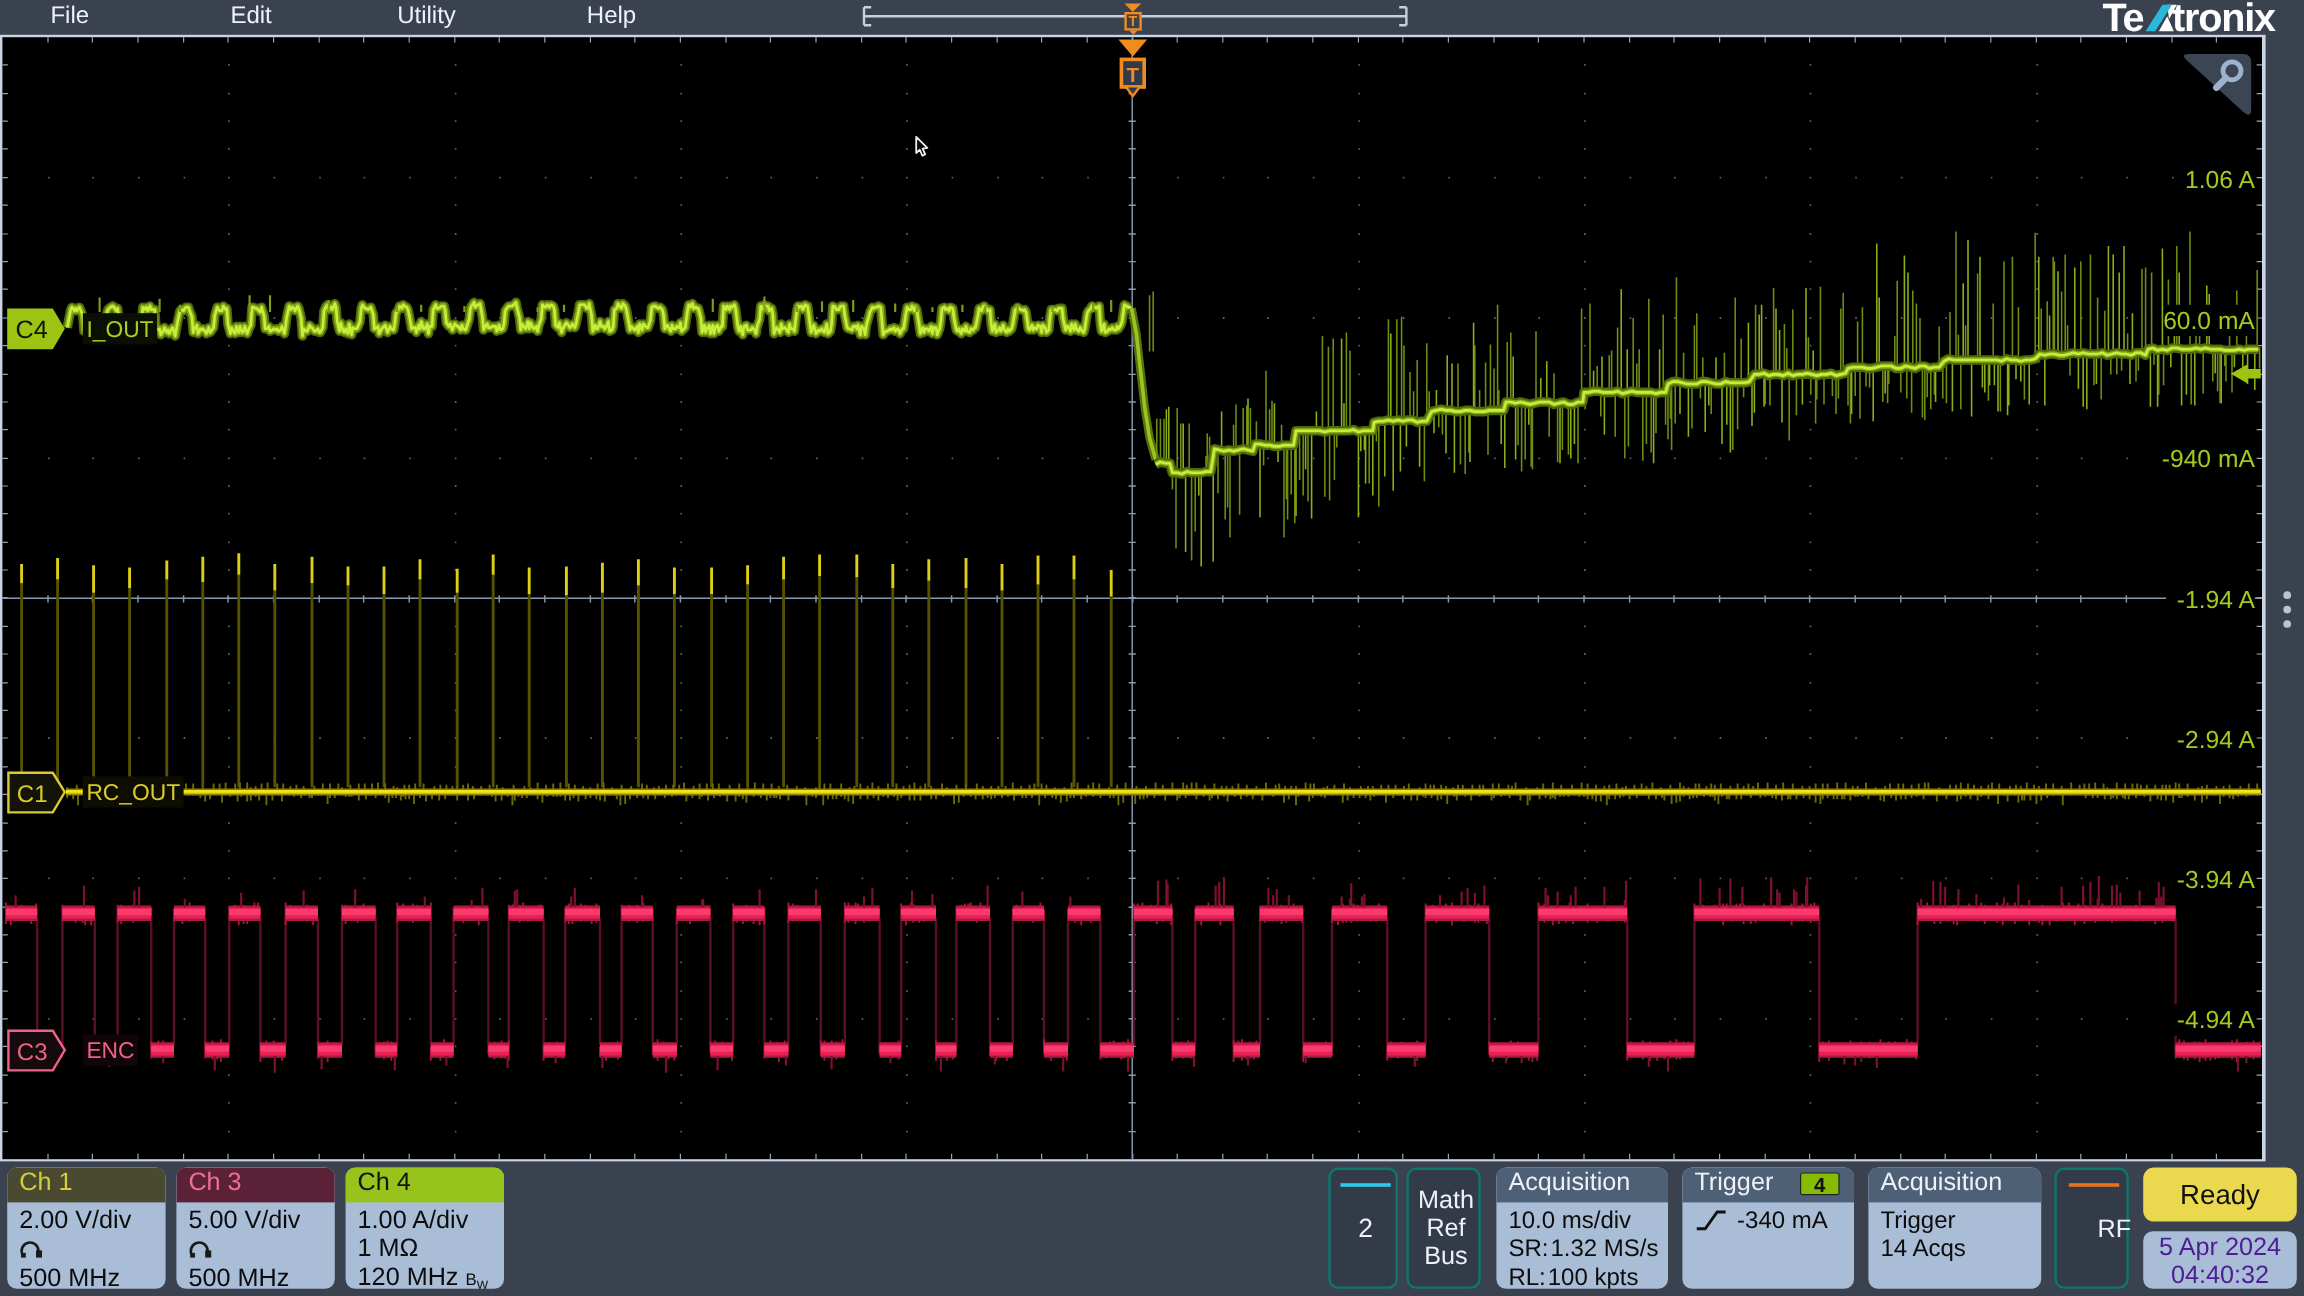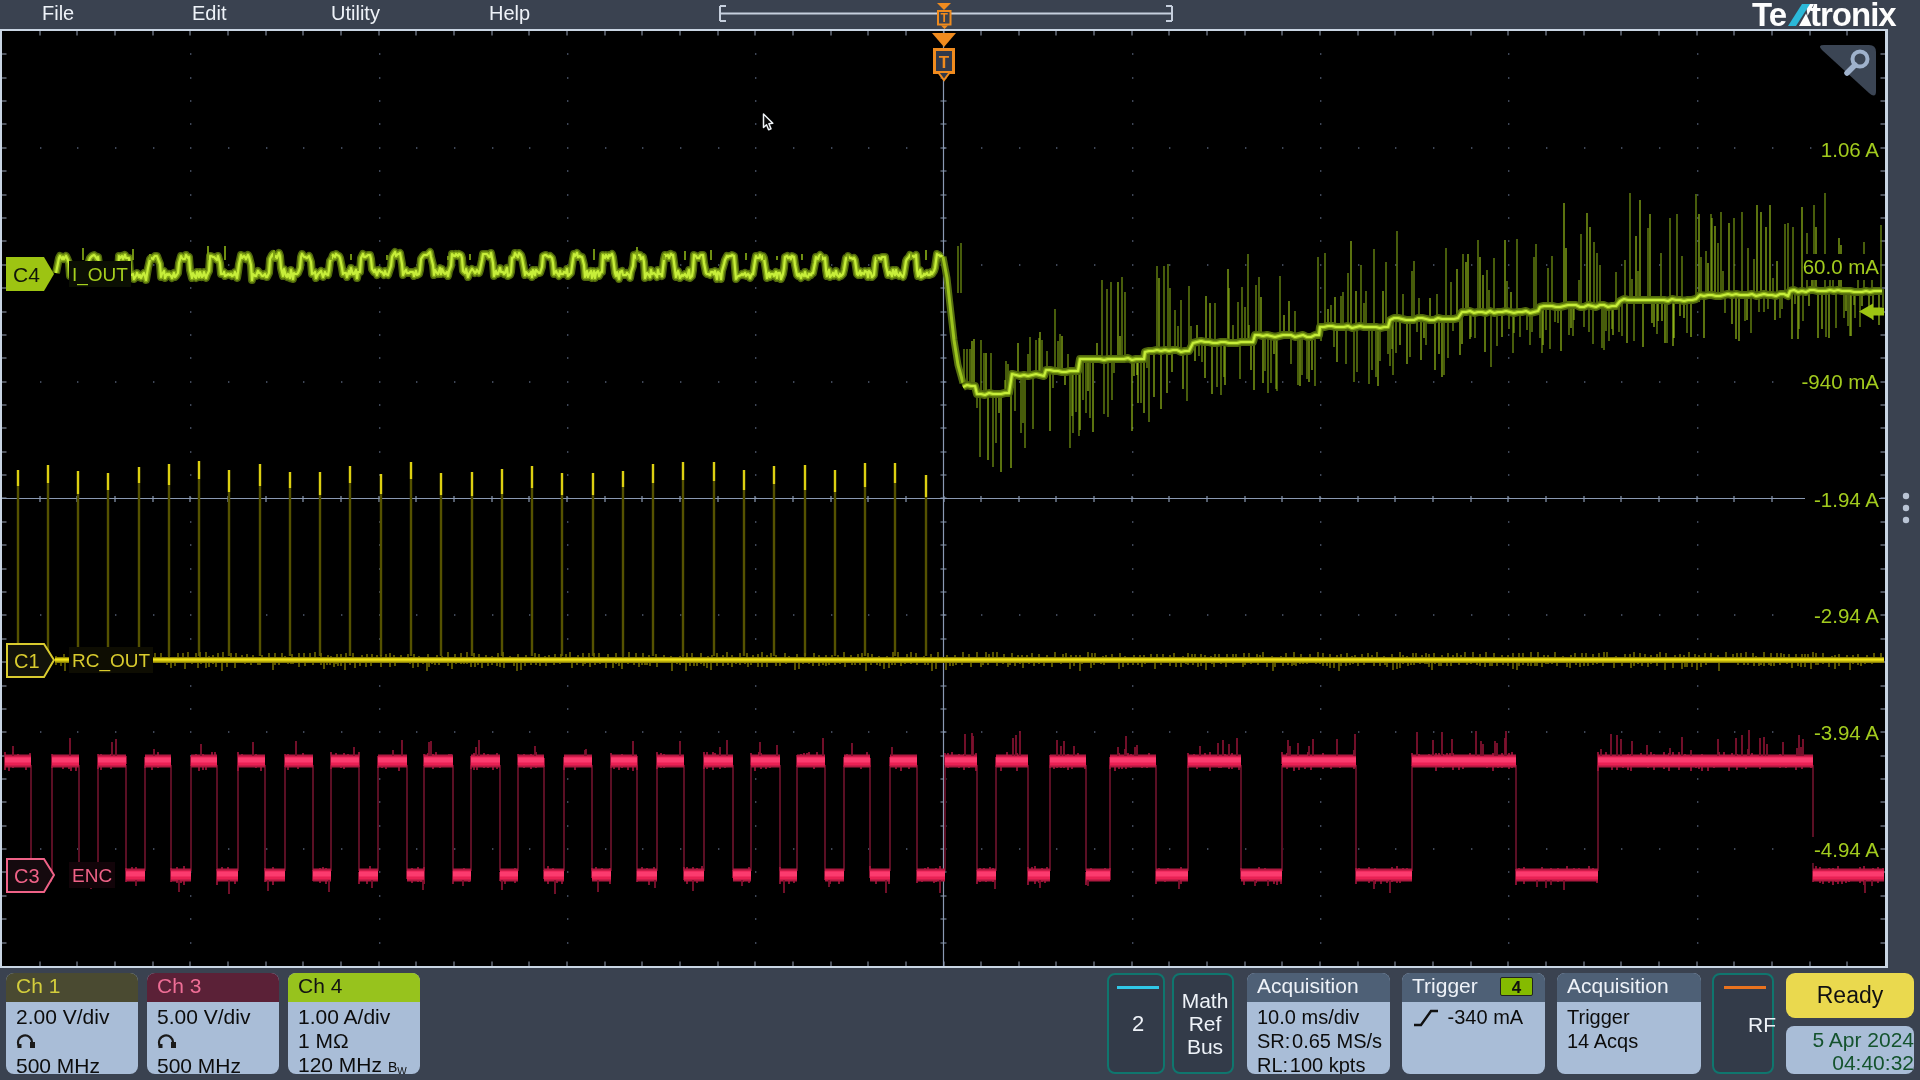--- a/index.html
+++ b/index.html
@@ -143,21 +143,21 @@
   <div style="position:absolute;left:8px;top:11px;width:42px;height:3px;background:#30c8e8"></div>
   <div style="position:absolute;left:0;top:36px;width:58px;text-align:center;color:#eef2f8;font-size:22px">2</div>
 </div>
 <div class="dbox" style="left:1172px;width:62px">
   <div style="position:absolute;left:0;top:14px;width:62px;text-align:center;color:#eef2f8;font-size:21px;line-height:23px">Math<br>Ref<br>Bus</div>
 </div>
 <div class="box" style="left:1247px;top:973px;width:143px;height:101px">
   <div class="bhd" style="background:#4e6076;color:#eef2f8">Acquisition</div>
   <div class="bbody">
       <div class="r4">10.0 ms/div</div>
-      <div class="r4">SR: 0.65 MS/s</div>
+      <div class="r4">SR: 1.32 MS/s</div>
       <div class="r4">RL: 100 kpts</div>
     </div>
 </div>
 <div class="box" style="left:1402px;top:973px;width:143px;height:101px">
   <div class="bhd" style="background:#4e6076;color:#eef2f8">Trigger
     <span style="position:absolute;left:98px;top:4px;width:33px;height:19px;background:#85bb00;border:1px solid #222;border-radius:2px;color:#111;font-size:17px;font-weight:bold;text-align:center;line-height:19px">4</span>
   </div>
   <div class="bbody">
       <div class="r4"><svg width="30" height="20" viewBox="0 0 30 20" style="vertical-align:-4px">
           <path d="M2 17 H9 L19 3 H26" stroke="#111" stroke-width="2.4" fill="none"></path>
@@ -169,13 +169,13 @@
   <div class="bbody">
       <div class="r4">Trigger</div>
       <div class="r4">14 Acqs</div>
     </div>
 </div>
 <div class="dbox" style="left:1712px;width:62px">
   <div style="position:absolute;left:10px;top:11px;width:42px;height:3px;background:#e8721e"></div>
   <div style="position:absolute;left:0;top:38px;width:62px;text-align:right;color:#eef2f8;font-size:21px">RF</div>
 </div>
 <div style="position:absolute;left:1786px;top:973px;width:128px;height:45px;background:#ead94e;border-radius:9px;color:#111;font-size:23px;text-align:center;line-height:45px">Ready</div>
-<div style="position:absolute;left:1786px;top:1026px;width:128px;height:48px;background:#a9bdd7;border-radius:8px;color:#14532d;font-size:21px;text-align:right;line-height:23px;padding-top:2px">5 Apr 2024<br>04:40:32</div>
+<div style="position:absolute;left:1786px;top:1026px;width:128px;height:48px;background:#a9bdd7;border-radius:8px;color:#4c1d95;font-size:21px;text-align:center;line-height:23px;padding-top:2px">5 Apr 2024<br>04:40:32</div>
 
 </body></html>

